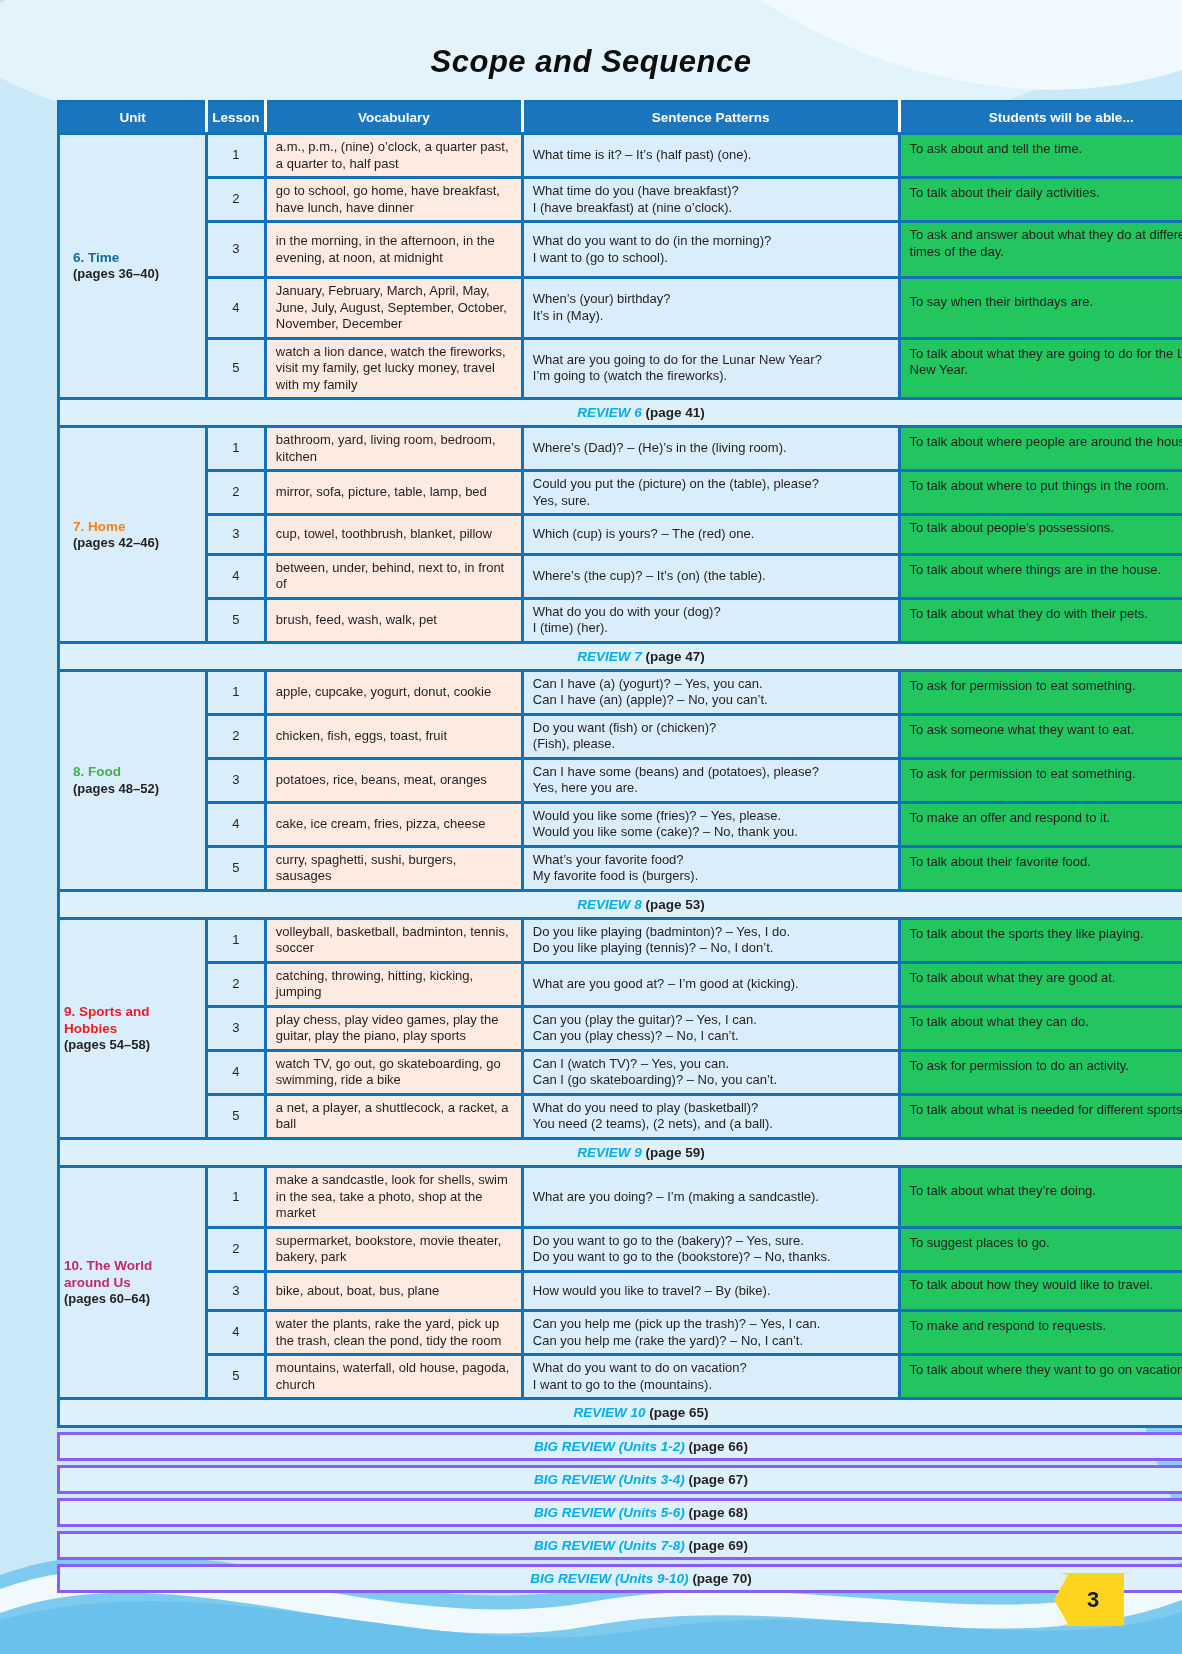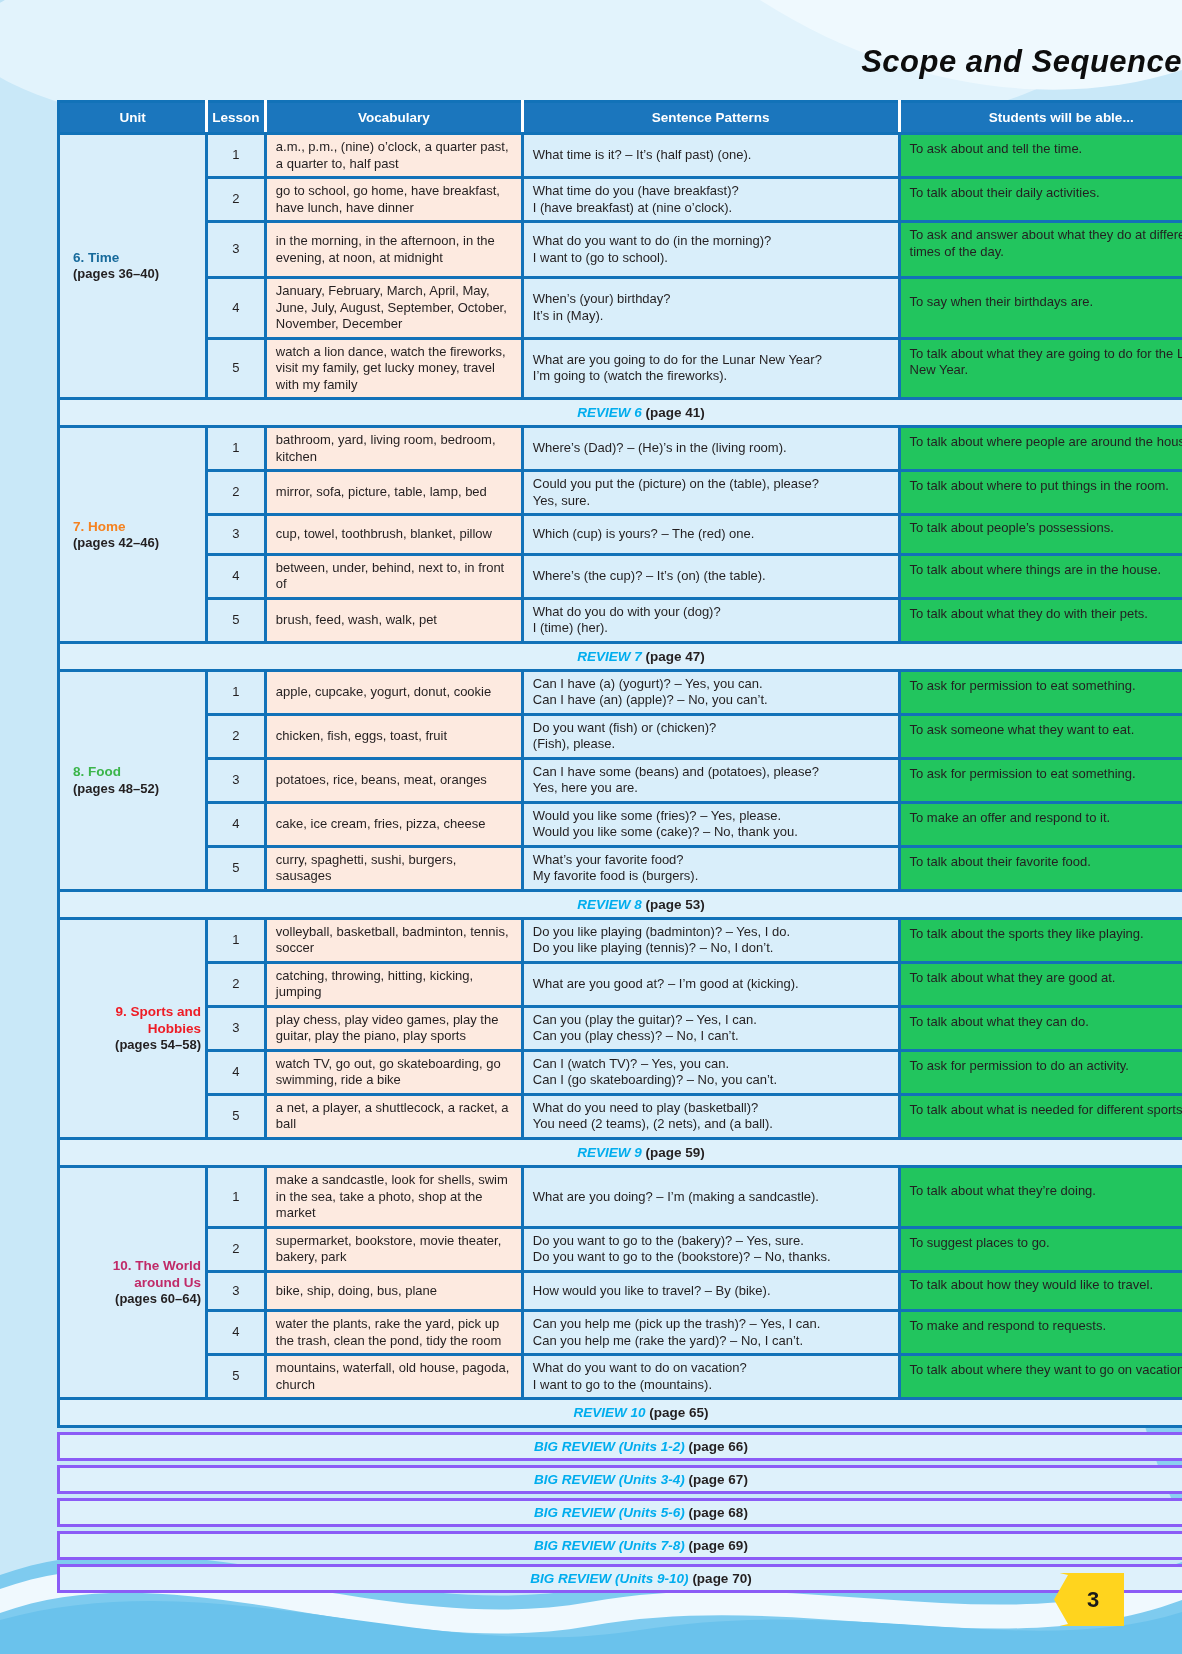--- a/index.html
+++ b/index.html
@@ -7,39 +7,39 @@
   body {
     position:relative; overflow:hidden;
     font-family:"Liberation Sans", sans-serif;
     background:#c9e8f8; color:#231f20;
   }
   .bg { position:absolute; inset:0; z-index:0; }
   .content { position:absolute; inset:0; z-index:1; }
 
   .page-title {
     position:absolute; top:44px; left:0; width:100%;
-    text-align:right; font-size:31px; font-weight:bold; font-style:italic;
+    text-align:center; font-size:31px; font-weight:bold; font-style:italic;
     color:#0d0d0d; letter-spacing:.5px;
   }
 
   .table-wrap { position:absolute; left:57px; top:100px; width:1168px; }
   table { width:100%; border-collapse:collapse; table-layout:fixed; }
 
   thead th {
     background:#1b76bd; color:#ffffff;
     font-size:13.5px; font-weight:bold; text-align:center;
     padding:7px 4px;
     border:3px solid #1272b8; border-right:3px solid #ffffff;
   }
   thead th:last-child { border-right:3px solid #1272b8; }
 
   td { border:3px solid #1272b8; font-size:13px; line-height:1.27; vertical-align:middle; }
 
   .unit-cell { background:#d9eefa; padding:4px 6px 4px 13px;margin-left:18px; }
-  .unit-cell.center { text-align:right; padding:16px 4px; }
+  .unit-cell.center { text-align:left; padding:16px 4px; }
   .unit-name { font-weight:bold; font-size:13.5px; }
   .unit-pages { font-weight:bold; color:#231f20; }
 
   .lesson-cell { background:#d9eefa; text-align:center; padding:3px 2px; }
   .vocab-cell { background:#fdeae0; padding:4px 6px 4px 9px; }
   .patterns-cell { background:#d9eefa; padding:4px 6px 4px 9px; }
   .outcome-cell { background:#22c55e; padding:4px 6px 16px 9px; }
 
   .review-cell {
     background:#def1fb; text-align:center; padding:4px 2px;
@@ -317,21 +317,21 @@
             <td class="lesson-cell">2</td>
             <td class="vocab-cell">supermarket, bookstore, movie theater, bakery, park</td>
             <td class="patterns-cell">
               <div class="pattern-line">Do you want to go to the (bakery)? – Yes, sure.</div>
               <div class="pattern-line">Do you want to go to the (bookstore)? – No, thanks.</div>
             </td>
             <td class="outcome-cell">To suggest places to go.</td>
           </tr>
           <tr>
             <td class="lesson-cell">3</td>
-            <td class="vocab-cell">bike, ship, doing, bus, plane</td>
+            <td class="vocab-cell">bike, about, boat, bus, plane</td>
             <td class="patterns-cell">
               <div class="pattern-line">How would you like to travel? – By (bike).</div>
             </td>
             <td class="outcome-cell">To talk about how they would like to travel.</td>
           </tr>
           <tr>
             <td class="lesson-cell">4</td>
             <td class="vocab-cell">water the plants, rake the yard, pick up the trash, clean the pond, tidy the room</td>
             <td class="patterns-cell">
               <div class="pattern-line">Can you help me (pick up the trash)? – Yes, I can.</div>

